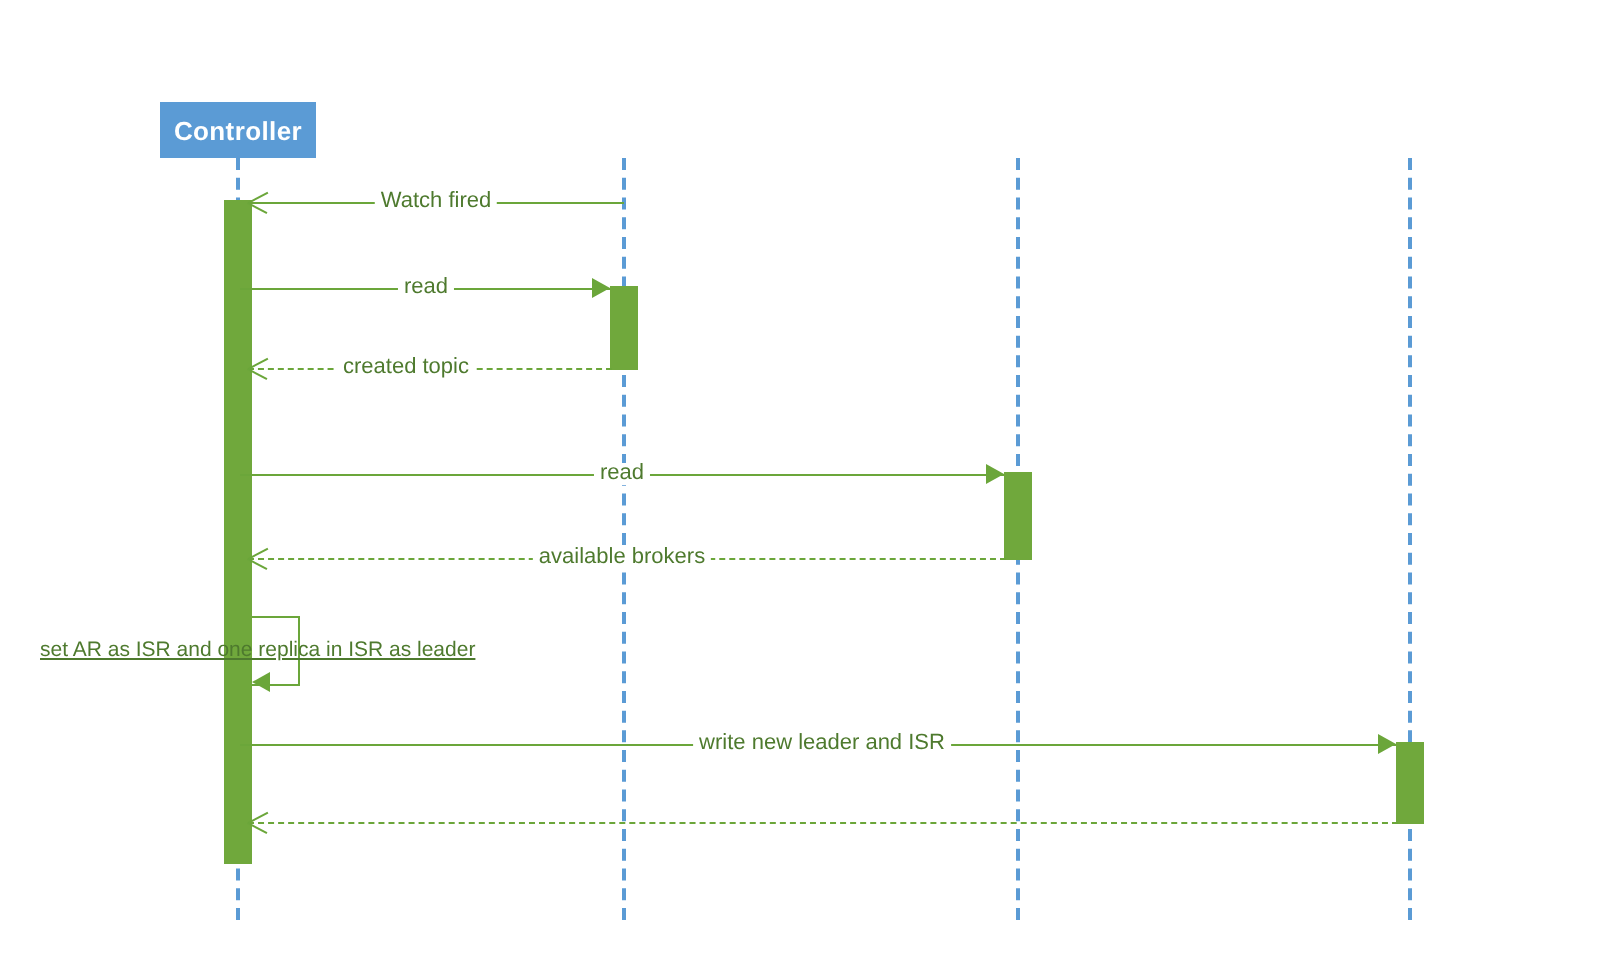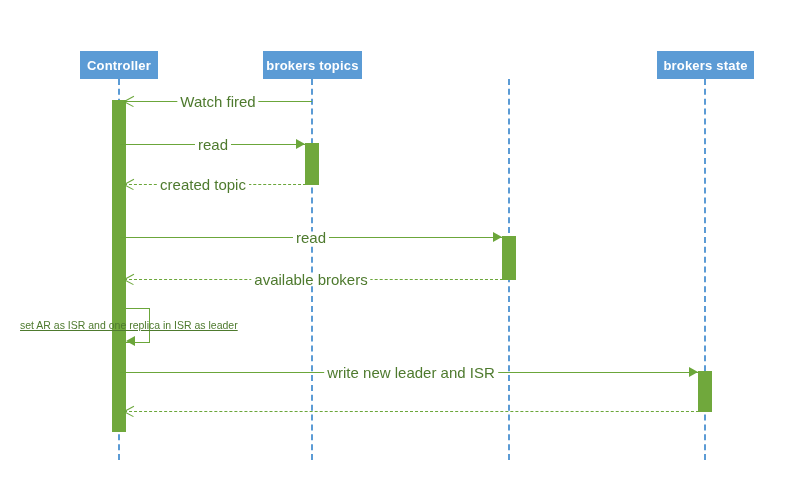--- a/index.html
+++ b/index.html
@@ -60,21 +60,21 @@
     content:"";position:absolute;left:0;top:5px;
     width:11px;height:0;border-top:1.4px solid #6BA63A;
     transform-origin:0 0;
   }
   .head.left-open::before{transform:rotate(-28deg);}
   .head.left-open::after{transform:rotate(28deg);}
 
   
   .mlabel{
     position:absolute;
-    font-size:15px;
+    font-size:11px;
     color:#4E7A2E;
     background:#ffffff;
     padding:0 3px;
     white-space:nowrap;
     transform:translate(-50%,-50%);
     line-height:11px;
   }
   
   .selfbox{
     position:absolute;
@@ -97,26 +97,20 @@
 
 <div id="stage">
 
   <div class="lifeline" style="left:118px;top:79px;height:381px;"></div>
   <div class="lifeline" style="left:311px;top:79px;height:381px;"></div>
   <div class="lifeline" style="left:508px;top:79px;height:381px;"></div>
   <div class="lifeline" style="left:704px;top:79px;height:381px;"></div>
 
   <div class="participant" style="left:80px;top:51px;width:78px;height:28px;">
     <span>Controller</span>
-  </div>
-  <div class="participant" style="left:263px;top:51px;width:99px;height:28px;">
-    <span>brokers topics</span>
-  </div>
-  <div class="participant" style="left:657px;top:51px;width:97px;height:28px;">
-    <span>brokers state</span>
   </div>
 
   <div class="activation" style="left:112px;top:100px;height:332px;"></div>
   <div class="activation" style="left:305px;top:143px;height:42px;"></div>
   <div class="activation" style="left:502px;top:236px;height:44px;"></div>
   <div class="activation" style="left:698px;top:371px;height:41px;"></div>
 
   <div class="msg" style="left:124px;top:101px;width:188px;"></div>
   <div class="head left-open" style="left:124px;top:96px;"></div>
   <div class="mlabel" style="left:218px;top:101px;">Watch fired</div>

